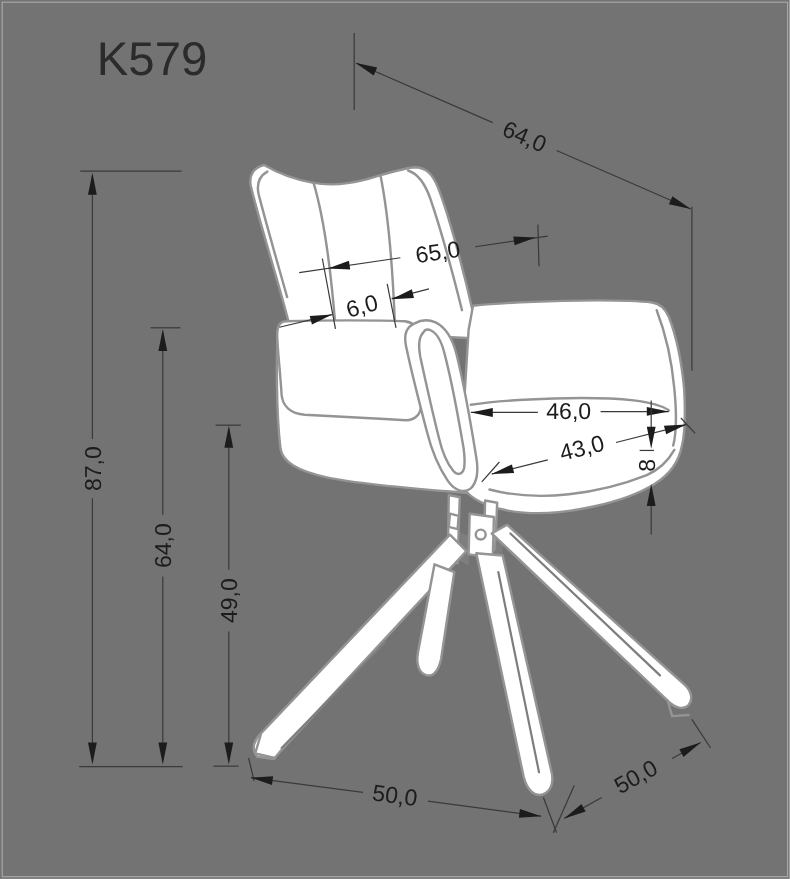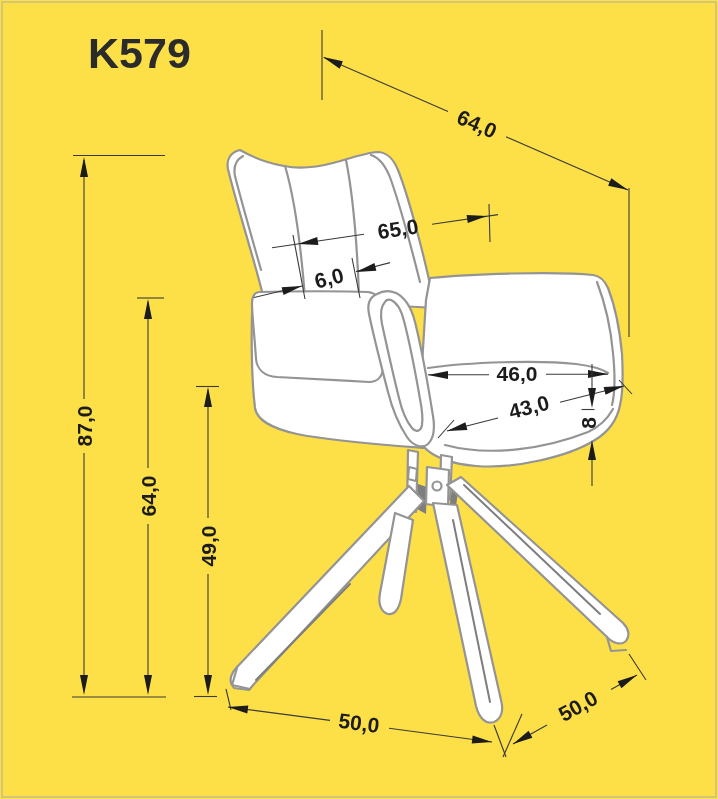--- a/index.html
+++ b/index.html
@@ -1,22 +1,21 @@
 <!DOCTYPE html>
 <html><head>
 <meta charset="utf-8">
 <style>
   html,body{margin:0;padding:0;background:#ffffff;}
   .canvas{
     position:relative;
     width:718px;height:799px;
-    background:#fde047;
+    background:#737373;
     font-family:"Liberation Sans", sans-serif;
     overflow:hidden;
-    font-weight:bold;
   }
   svg{position:absolute;left:0;top:0;}
   .chair{stroke:#949494;stroke-width:2.2;fill:none;stroke-linecap:round;stroke-linejoin:round;}
   .chair .filled{fill:#ffffff;}
   .accent{stroke:#7e7e7e;stroke-width:2;fill:none;stroke-linecap:round;}
   .wedge{fill:#7e7e7e;stroke:none;}
   .dim{stroke:#3a3a3a;stroke-width:1.1;fill:none;stroke-linecap:butt;}
   .arr{fill:#1c1c1c;stroke:none;}
   .dimtext{fill:#1c1c1c;font-size:21px;text-anchor:middle;}
   .title{fill:#2b2b2b;font-size:43px;}

